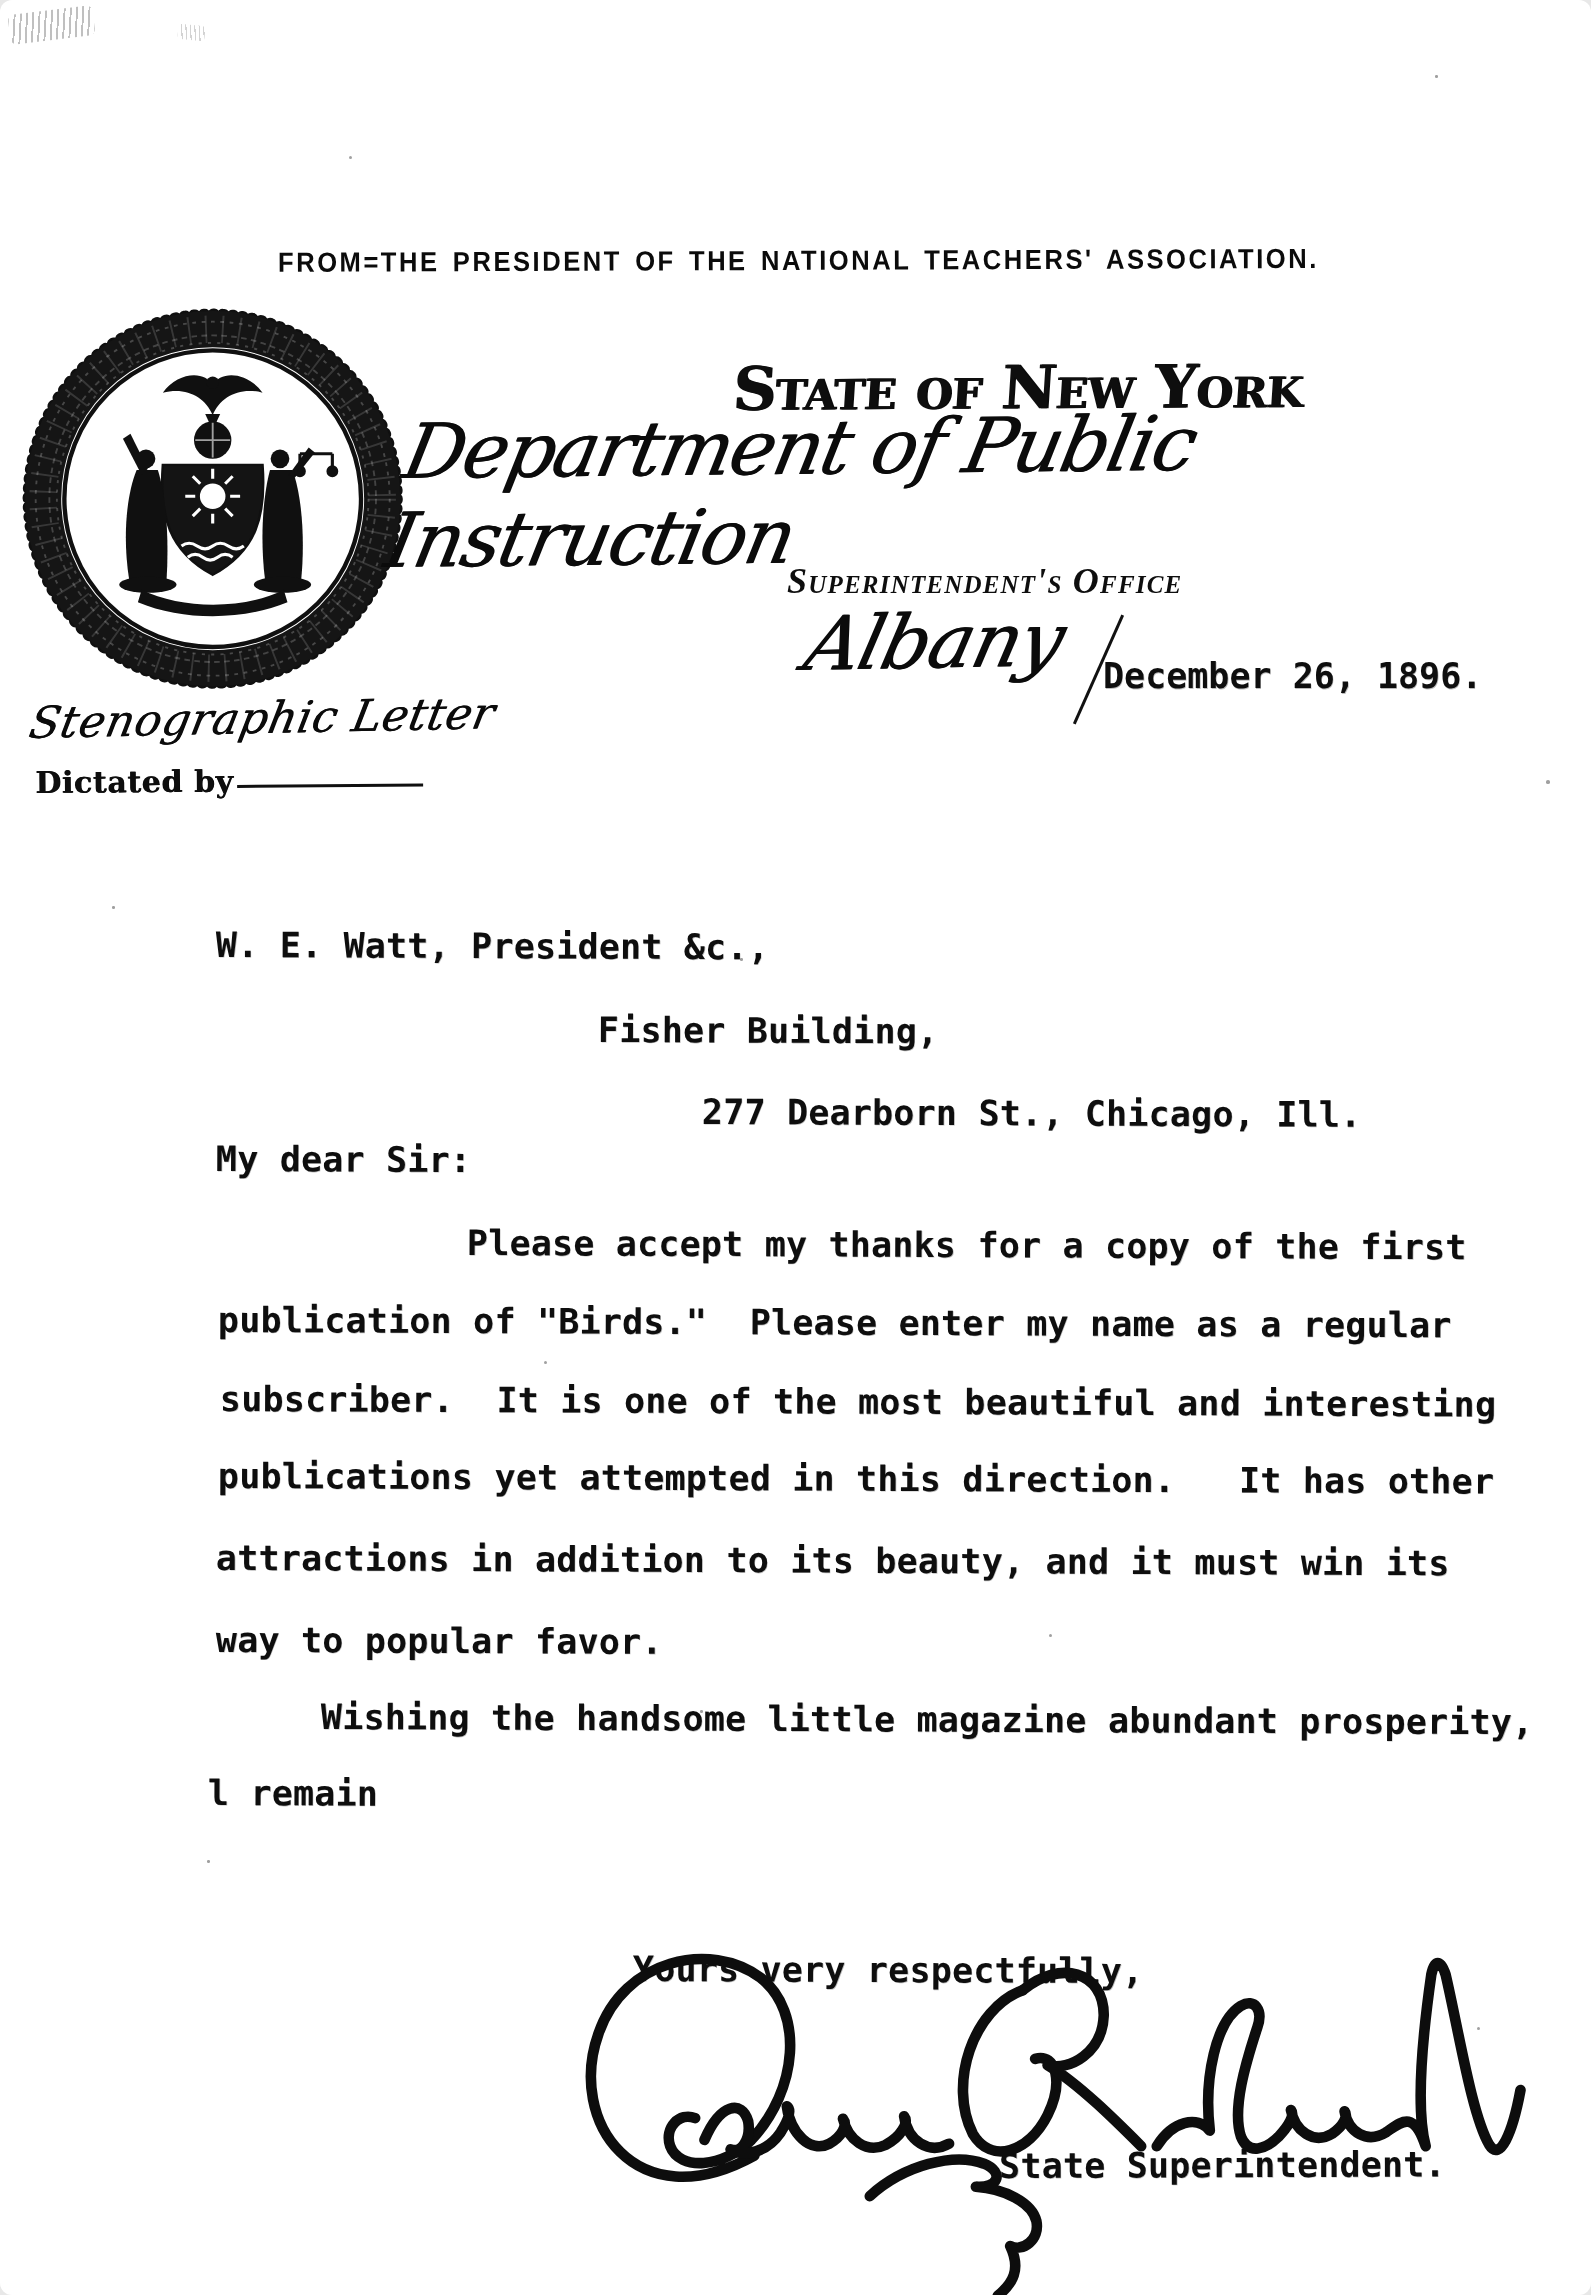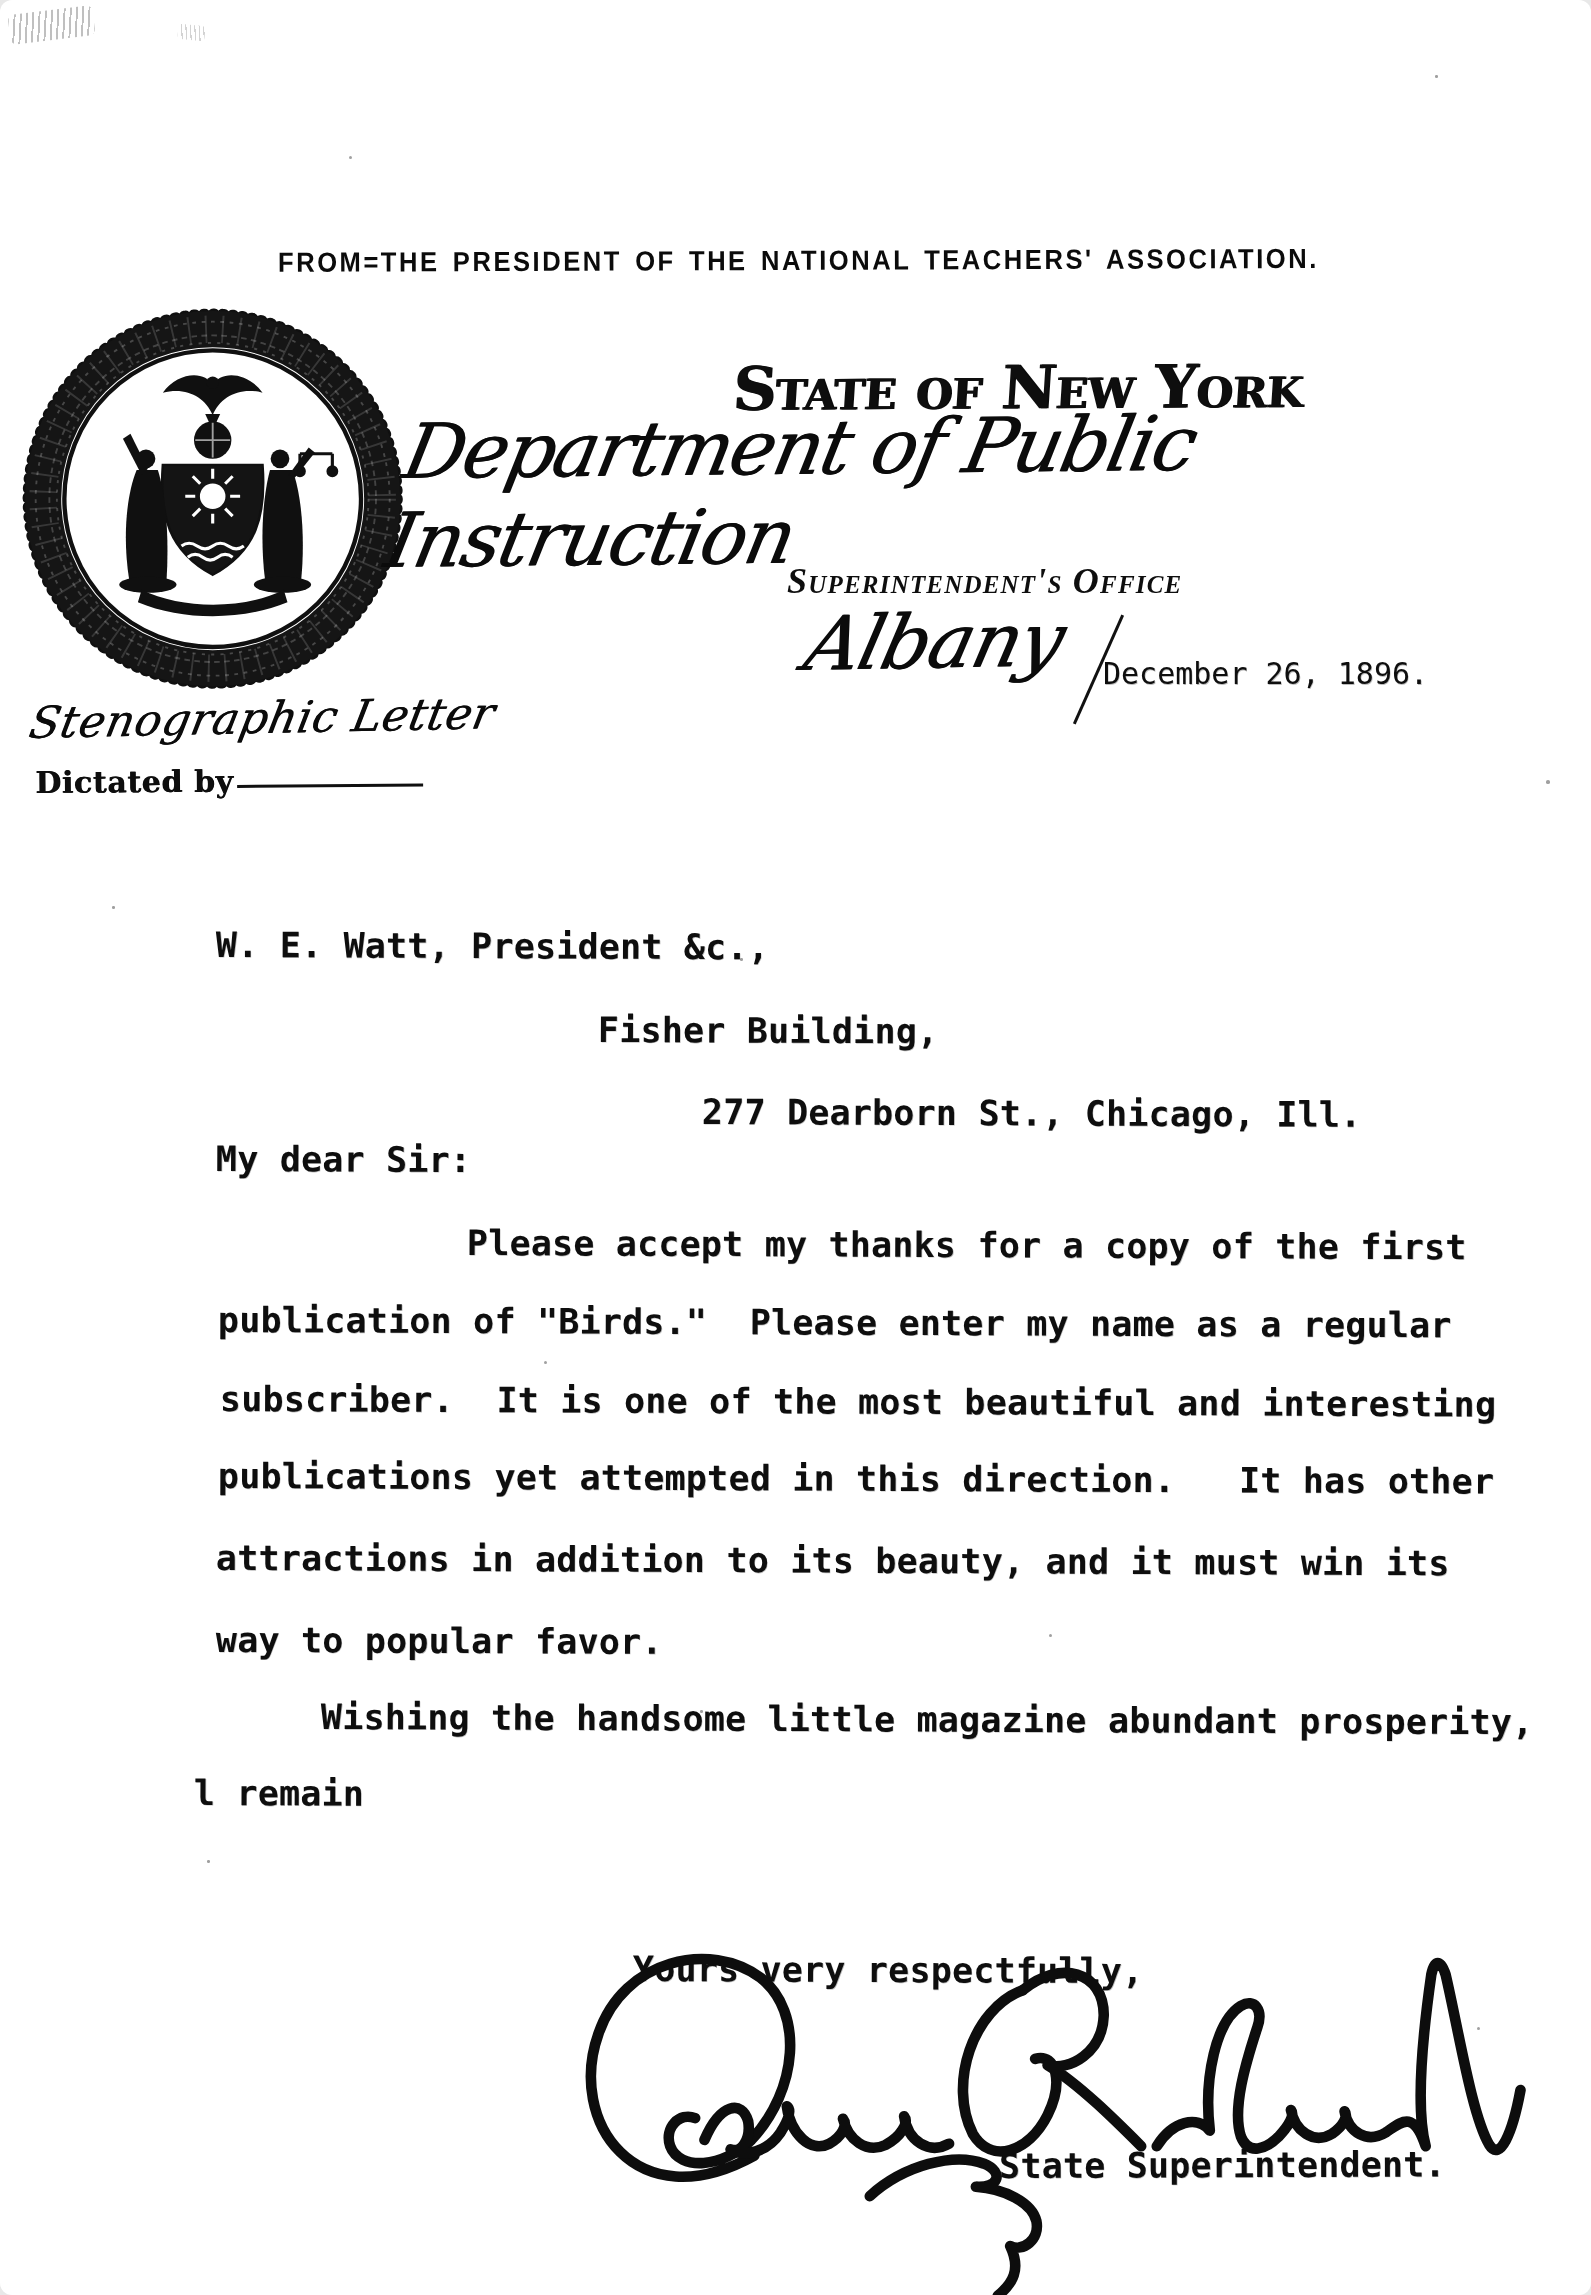--- a/index.html
+++ b/index.html
@@ -50,22 +50,22 @@
     font-size:75px; letter-spacing:-1.2px;
     transform:skewX(-14deg) rotate(-1deg); transform-origin:left top;
     text-shadow:0.9px 0 0 #0b0b0b;
   }
   .place-flourish{
     position:absolute; left:1097px; top:610px; width:3.1px; height:119px;
     background:#111; transform:rotate(24deg); transform-origin:center;
   }
   .date-line{
     position:absolute; left:1103px; top:656px;
-    font-family:"DejaVu Sans Mono", monospace; font-weight:400;
-    font-size:30px; white-space:pre; text-shadow:0.6px 0.6px 0 rgba(14,14,14,.28);
+    font-family:"DejaVu Sans Mono", monospace; font-weight:700;
+    font-size:35px; white-space:pre; text-shadow:0.6px 0.6px 0 rgba(14,14,14,.28);
   }
   .steno-script{
     position:absolute; left:35px; top:697px;
     font-size:44px; letter-spacing:0.6px;
     transform:skewX(-12deg) rotate(-1.2deg); transform-origin:left top;
     text-shadow:0.6px 0 0 #0b0b0b;
   }
   .dictated{
     position:absolute; left:35px; top:765px;
     font-family:"DejaVu Serif", serif; font-weight:700; font-size:30px;
@@ -173,21 +173,21 @@
   <div class="tw" style="left:598px; top:1011px;">Fisher Building,</div>
   <div class="tw" style="left:702px; top:1093px;">277 Dearborn St., Chicago, Ill.</div>
   <div class="tw" style="left:216px; top:1140px;text-align:center;">My dear Sir:</div>
   <div class="tw" style="left:467px; top:1224px;">Please accept my thanks for a copy of the first</div>
   <div class="tw" style="left:218px; top:1301px;">publication of "Birds."  Please enter my name as a regular</div>
   <div class="tw" style="left:220px; top:1380px;">subscriber.  It is one of the most beautiful and interesting</div>
   <div class="tw" style="left:218px; top:1457px;">publications yet attempted in this direction.   It has other</div>
   <div class="tw" style="left:216px; top:1539px;">attractions in addition to its beauty, and it must win its</div>
   <div class="tw" style="left:216px; top:1621px;">way to popular favor.</div>
   <div class="tw" style="left:321px; top:1698px;">Wishing the handsome little magazine abundant prosperity,</div>
-  <div class="tw" style="left:194px; top:1774px;">l remain</div>
+  <div class="tw" style="left:208px; top:1774px;">l remain</div>
   <div class="tw" style="left:633px; top:1950px;">Yours very respectfully,</div>
   <div class="tw" style="left:999px; top:2147px; transform:rotate(-.2deg);">State Superintendent.</div>
 
   <svg class="sig-svg" viewBox="0 0 1651 580" aria-hidden="true">
     <g fill="none" stroke="#0d0d0d" stroke-width="17" stroke-linecap="round" stroke-linejoin="round">
 
       <path d="M310 355 C120 460 10 300 60 160 C100 40 240 10 320 70 C390 125 380 250 305 330 C260 375 190 380 175 340 C165 310 190 285 215 295"></path>
 
       <path d="M230 330 C255 272 290 265 300 300 C305 330 288 352 272 345 C295 358 330 350 352 318 C366 296 370 282 362 276 C368 320 400 352 430 336 C450 325 460 306 452 296 C460 330 490 352 520 338 C545 325 558 302 550 292 C556 332 590 354 622 336"></path>
 

